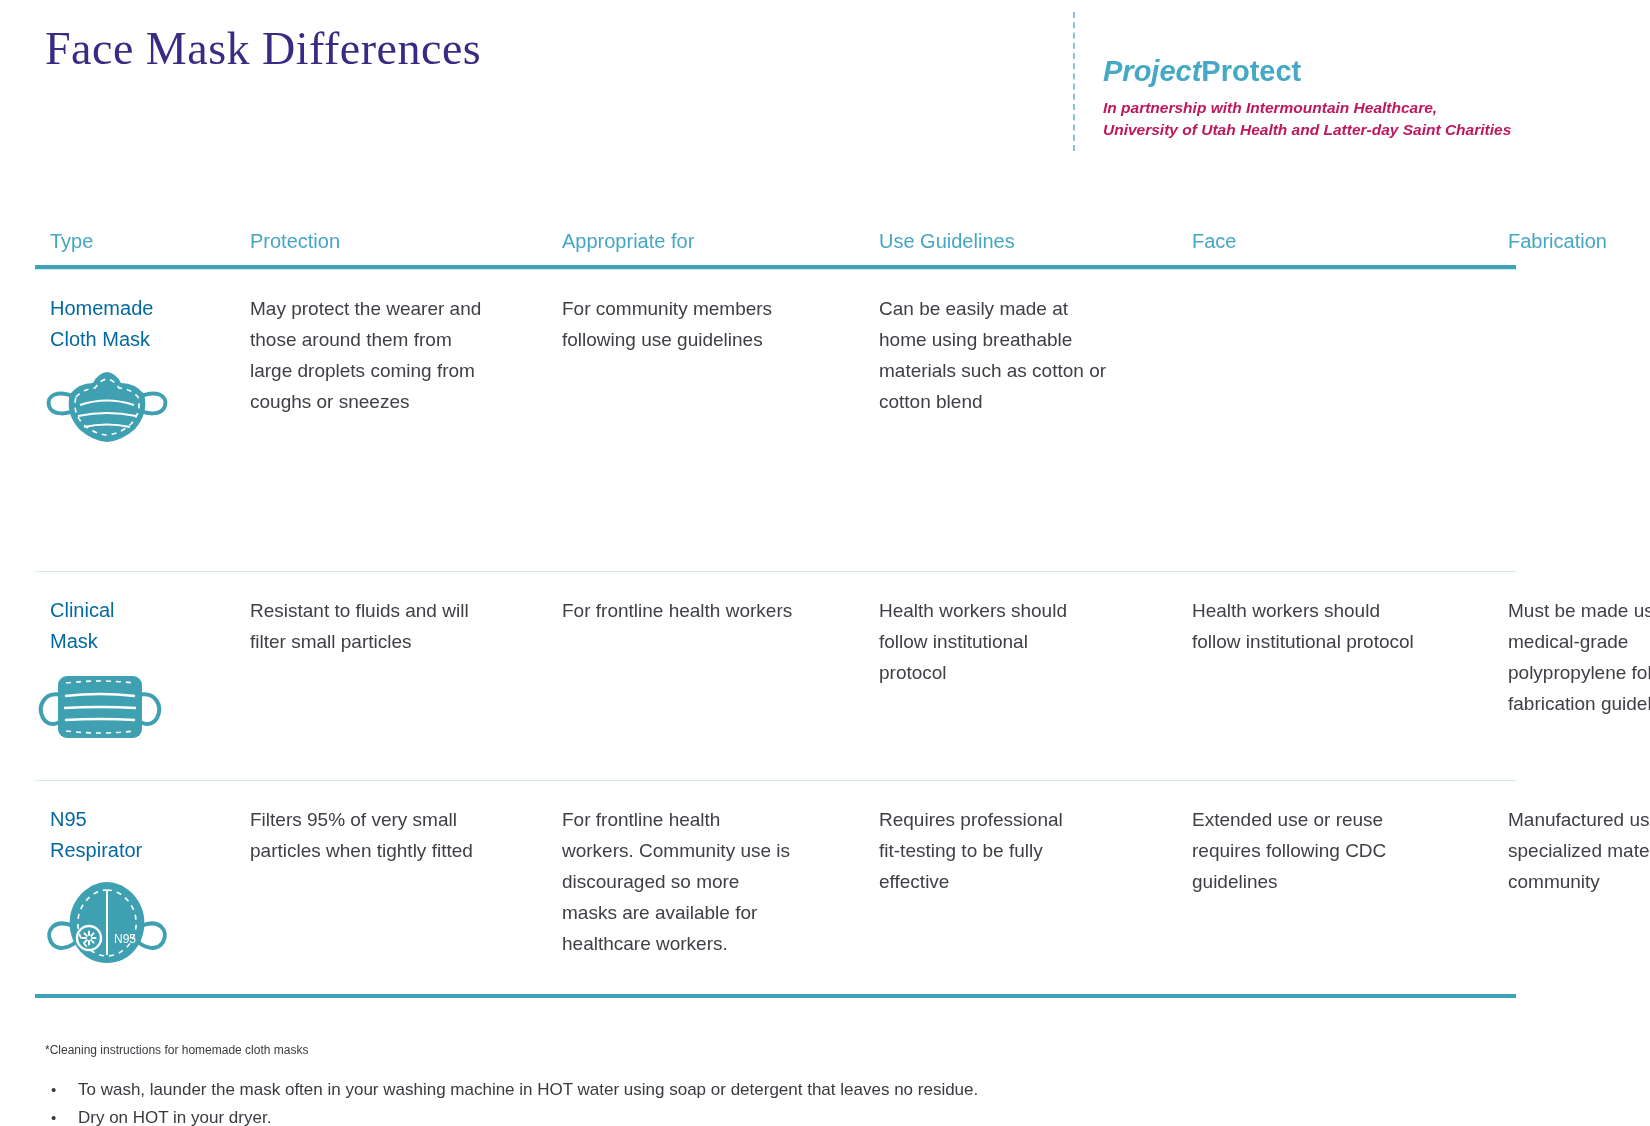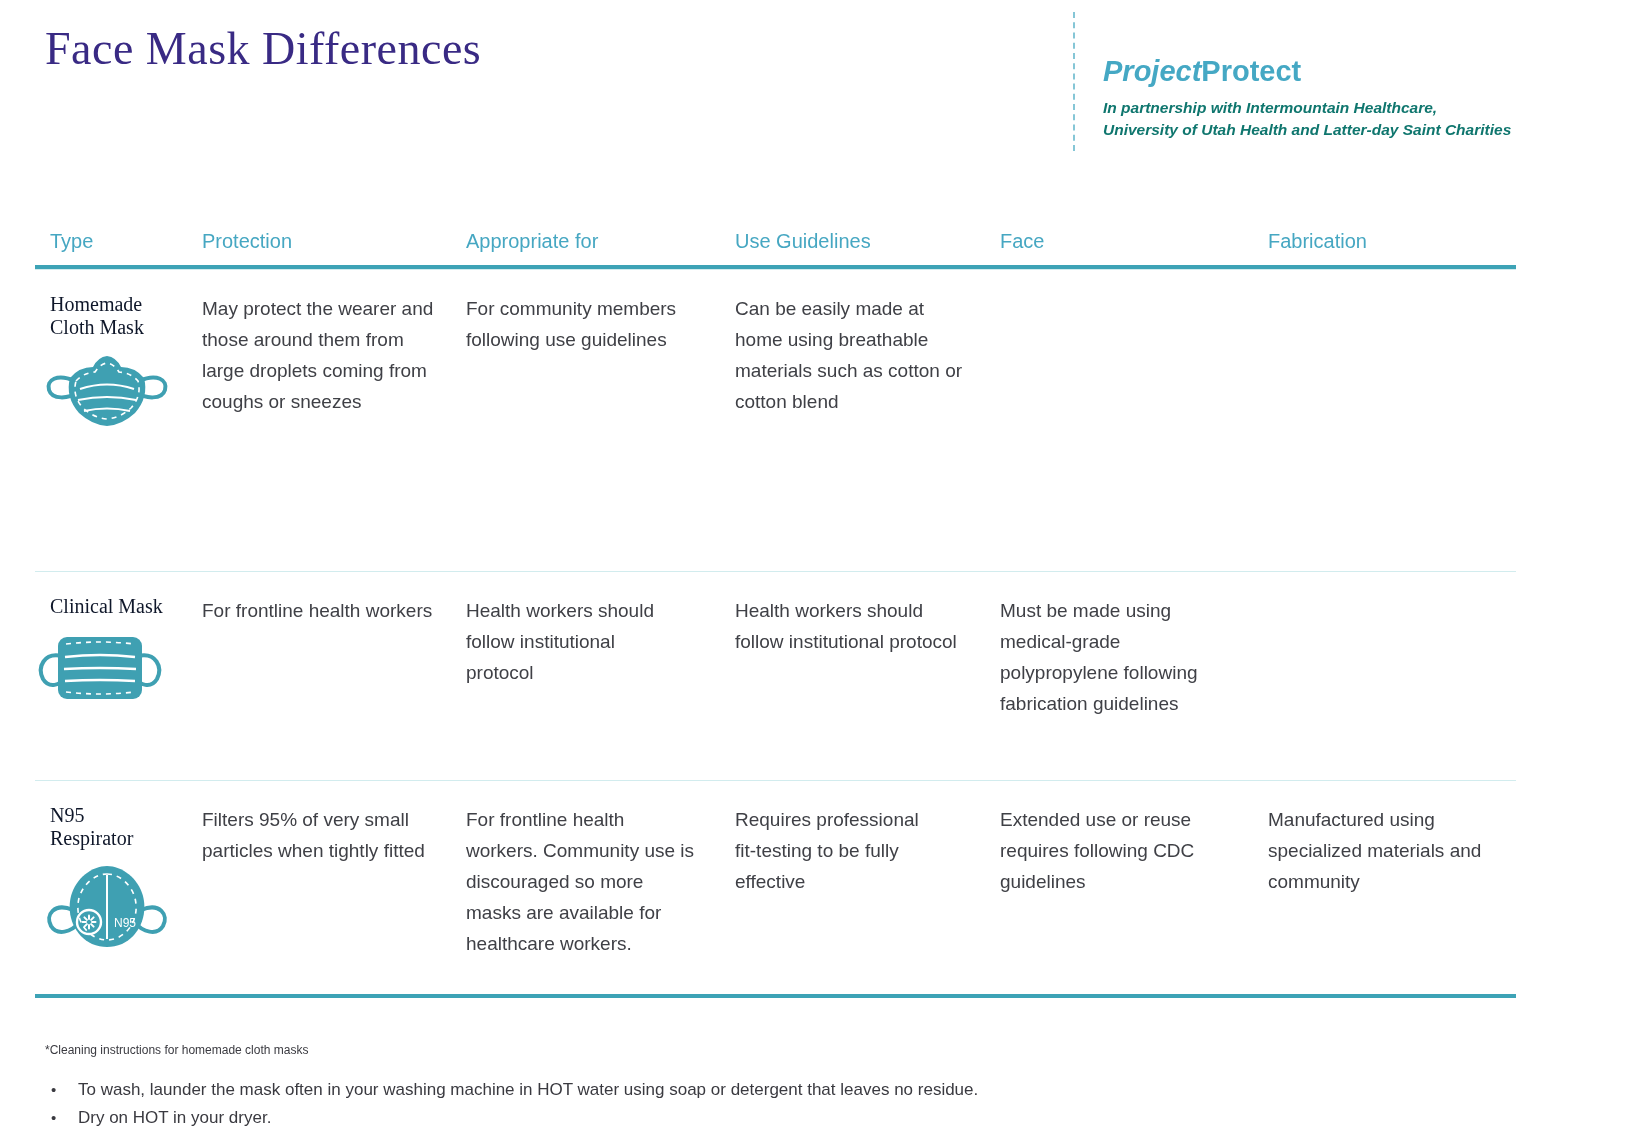--- a/index.html
+++ b/index.html
@@ -24,30 +24,31 @@
     padding: 4px 0 10px 28px;
     min-height: 100px;
   }
   .brand-name {
     font-size: 29px; font-weight: 700; color: #45a8c4; line-height: 34px; margin-top: 38px;
   }
   .brand-name .it { font-style: italic; }
   .brand-tagline {
     margin-top: 9px;
     font-size: 15.5px; font-style: italic; font-weight: 600;
-    color: #0f766e; line-height: 22px;
+    color: #be185d; line-height: 22px;
   }
 
   
   .mask-table {
     position: absolute; left: 35px; top: 222px; width: 1481px;
   }
   .t-grid {
     display: grid;
     grid-template-columns: 167px 264px 269px 265px 268px 248px;
+    gap: 48px;
   }
   .t-head { padding-bottom: 12px; }
   .t-head .hcell {
     font-size: 20px; color: #46a7c2; font-weight: 400; padding-top: 8px;
   }
   .hcell:first-child, .cell-type { padding-left: 15px; }
 
   .t-body-top { border-top: 4px solid #3da3b6; }
   .t-row { border-top: 1px solid #d2ecee; }
   .t-row:first-child { border-top: none; }
@@ -60,21 +61,21 @@
   .cell p {
     font-size: 19px; line-height: 31px; color: #3f4046; font-weight: 400;
   }
   .cell-protection p    { max-width: 242px; }
   .cell-appropriate p   { max-width: 232px; }
   .cell-guidelines p    { max-width: 208px; }
   .cell-reuse p         { max-width: 232px; }
   .cell-fabrication p   { max-width: 238px; }
 
   .type-label {
-    font-size: 20px; line-height: 23px; color: #0f172a; max-width: 115px; font-family: Liberation Serif, serif;
+    font-size: 20px; line-height: 31px; color: #0369a1; max-width: 115px;
   }
   .mask-icon { display: block; }
   .icon-cloth    { margin: 10px 0 0 -8px; }
   .icon-clinical { margin: 14px 0 0 -15px; }
   .icon-n95      { margin: 10px 0 0 -8px; }
 
   
   .footer {
     position: absolute; left: 45px; top: 1040px; width: 1100px;
     color: #3a3a40;
@@ -150,20 +151,23 @@
         <path d="M27,24 C9,20 2,35 8,47 C14,57 26,53 29,46" fill="none" stroke="#3fa0b2" stroke-width="4" stroke-linecap="round"></path>
         <path d="M103,24 C121,20 128,35 122,47 C116,57 104,53 101,46" fill="none" stroke="#3fa0b2" stroke-width="4" stroke-linecap="round"></path>
         <rect x="23" y="5" width="84" height="62" rx="9" fill="#3fa0b2"></rect>
         <path d="M31,12 Q65,8 99,12" fill="none" stroke="#ffffff" stroke-width="1.6" stroke-dasharray="5 5"></path>
         <path d="M31,60 Q65,64 99,60" fill="none" stroke="#ffffff" stroke-width="1.6" stroke-dasharray="5 5"></path>
         <path d="M30,25 Q65,21 100,25" fill="none" stroke="#ffffff" stroke-width="2.4"></path>
         <path d="M29,37 Q65,35 101,37" fill="none" stroke="#ffffff" stroke-width="2.4"></path>
         <path d="M30,49 Q65,47 100,49" fill="none" stroke="#ffffff" stroke-width="2.4"></path>
       </svg>
     </div>
+    <div class="cell cell-protection">
+        <p>Resistant to fluids and will filter small particles</p>
+      </div>
     <div class="cell cell-appropriate">
         <p>For frontline health workers</p>
       </div>
     <div class="cell cell-guidelines">
         <p>Health workers should follow institutional protocol</p>
       </div>
     <div class="cell cell-reuse">
         <p>Health workers should follow institutional protocol</p>
       </div>
     <div class="cell cell-fabrication">

